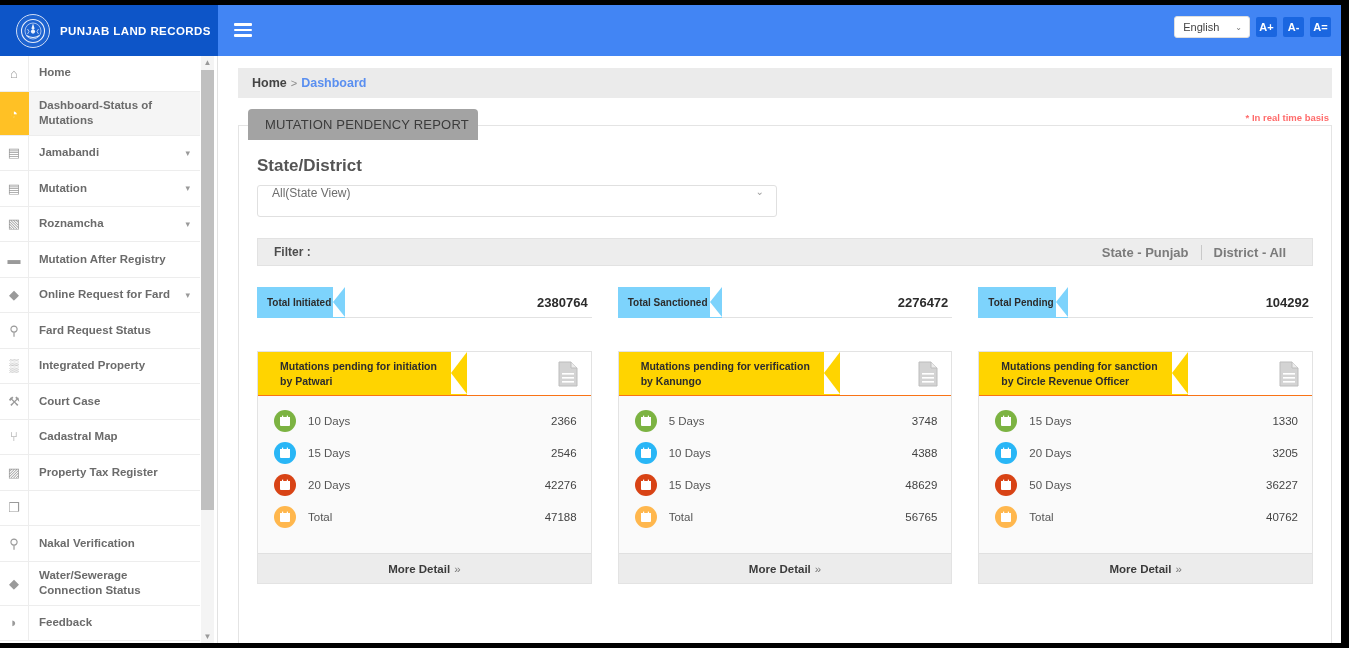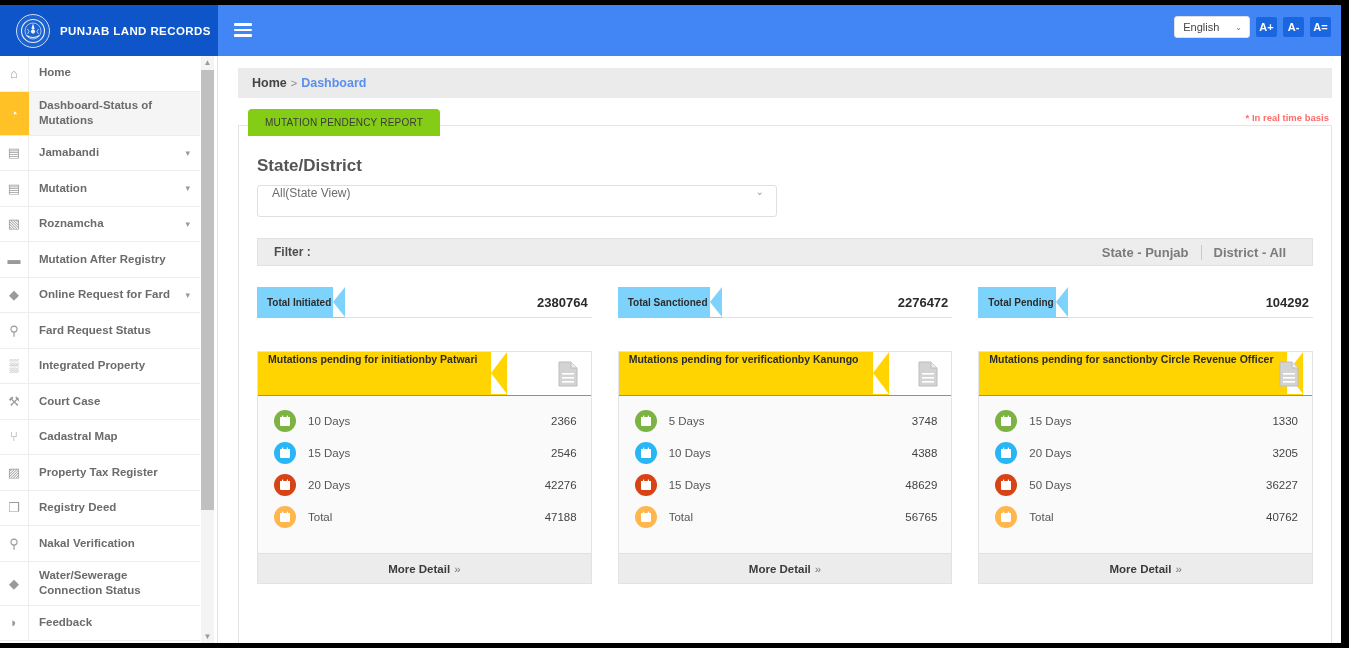--- a/index.html
+++ b/index.html
@@ -116,22 +116,22 @@
   .realtime {
     text-align: right; color: #ff6b6b; font-size: 9.5px; font-weight: bold;
     margin: 14px 12px 0 0;
   }
 
   .panel {
     margin: 2px 9px 0 19px; border: 1px solid #e4e4e4; border-top: 1px solid #e4e4e4;
     background: #fff; position: relative; height: 520px;
   }
   .panel-tab {
-    position: absolute; left: 9px; top: -17px; background: #84cc16;
-    padding: 8px 17px 8px 17px; font-size: 10px; color: #3b3b3b;
+    position: absolute; left: 9px; top: -17px; background: #a3a3a3;
+    padding: 8px 9px 8px 17px; font-size: 13px; color: #3b3b3b;
     border-radius: 4px 4px 0 0; letter-spacing: 0.2px;
   }
 
   .form-row { padding: 30px 0 0 18px; }
   .form-label { font-size: 17px; font-weight: bold; color: #555; margin-bottom: 9px; }
   .select-box {
     width: 520px; height: 32px; border: 1px solid #e0e0e0; border-radius: 3px;
     background: #fff; display: flex; align-items: flex-start; justify-content: space-between;
     padding: 0 12px 0 14px; font-size: 12px; color: #6d6d6d; cursor: pointer;
   }
@@ -163,22 +163,22 @@
   }
   .total-line { flex: 1; border-bottom: 1px solid #e2e2e2; height: 100%; display: flex;
     align-items: center; justify-content: flex-end; padding-right: 4px; }
   .total-num { font-size: 13px; font-weight: bold; color: #2b2b2b; }
 
   .cards-row { display: flex; margin: 33px 18px 0 18px; gap: 26px; }
   .card { flex: 1; border: 1px solid #e3e3e3; background: #fff; position: relative; }
   .card-head { height: 43px; display: flex; align-items: stretch; position: relative; background: #fff; }
   .card-ribbon {
     background: #ffd400; color: #2c2c2c; font-size: 10.5px; font-weight: bold;
-    display: flex; flex-direction: row; justify-content: center;
-    padding: 0 30px 0 10px; line-height: 1.35; position: relative; min-width: 0;
+    display: flex; flex-direction: column; justify-content: center;
+    padding: 0 30px 0 22px; line-height: 1.35; position: relative; min-width: 0;
   }
   .card-ribbon::after {
     content: ""; position: absolute; right: 0; top: 0; width: 0; height: 0;
     border-top: 21.5px solid #fff; border-bottom: 21.5px solid #fff;
     border-right: 16px solid transparent;
   }
   .card-doc-icon { position: absolute; right: 12px; top: 9px; color: #c5c5c5; }
   .card-body { background: #fafafa; padding: 9px 0 20px 0; border-top: 1px solid #f97316; }
   .card-row { display: flex; align-items: center; height: 32px; padding: 0 14px 0 16px; }
   .dot {
@@ -283,21 +283,20 @@
         <div class="sb-item">
           <div class="sb-icon">⑂</div>
           <div class="sb-label">Cadastral Map</div>
         </div>
         <div class="sb-item">
           <div class="sb-icon">▨</div>
           <div class="sb-label">Property Tax Register</div>
         </div>
         <div class="sb-item">
           <div class="sb-icon">❐</div>
-          <div class="sb-label">Registry Deed</div>
         </div>
         <div class="sb-item">
           <div class="sb-icon">⚲</div>
           <div class="sb-label">Nakal Verification</div>
         </div>
         <div class="sb-item">
           <div class="sb-icon">◆</div>
           <div class="sb-label">Water/Sewerage Connection Status</div>
         </div>
         <div class="sb-item">

